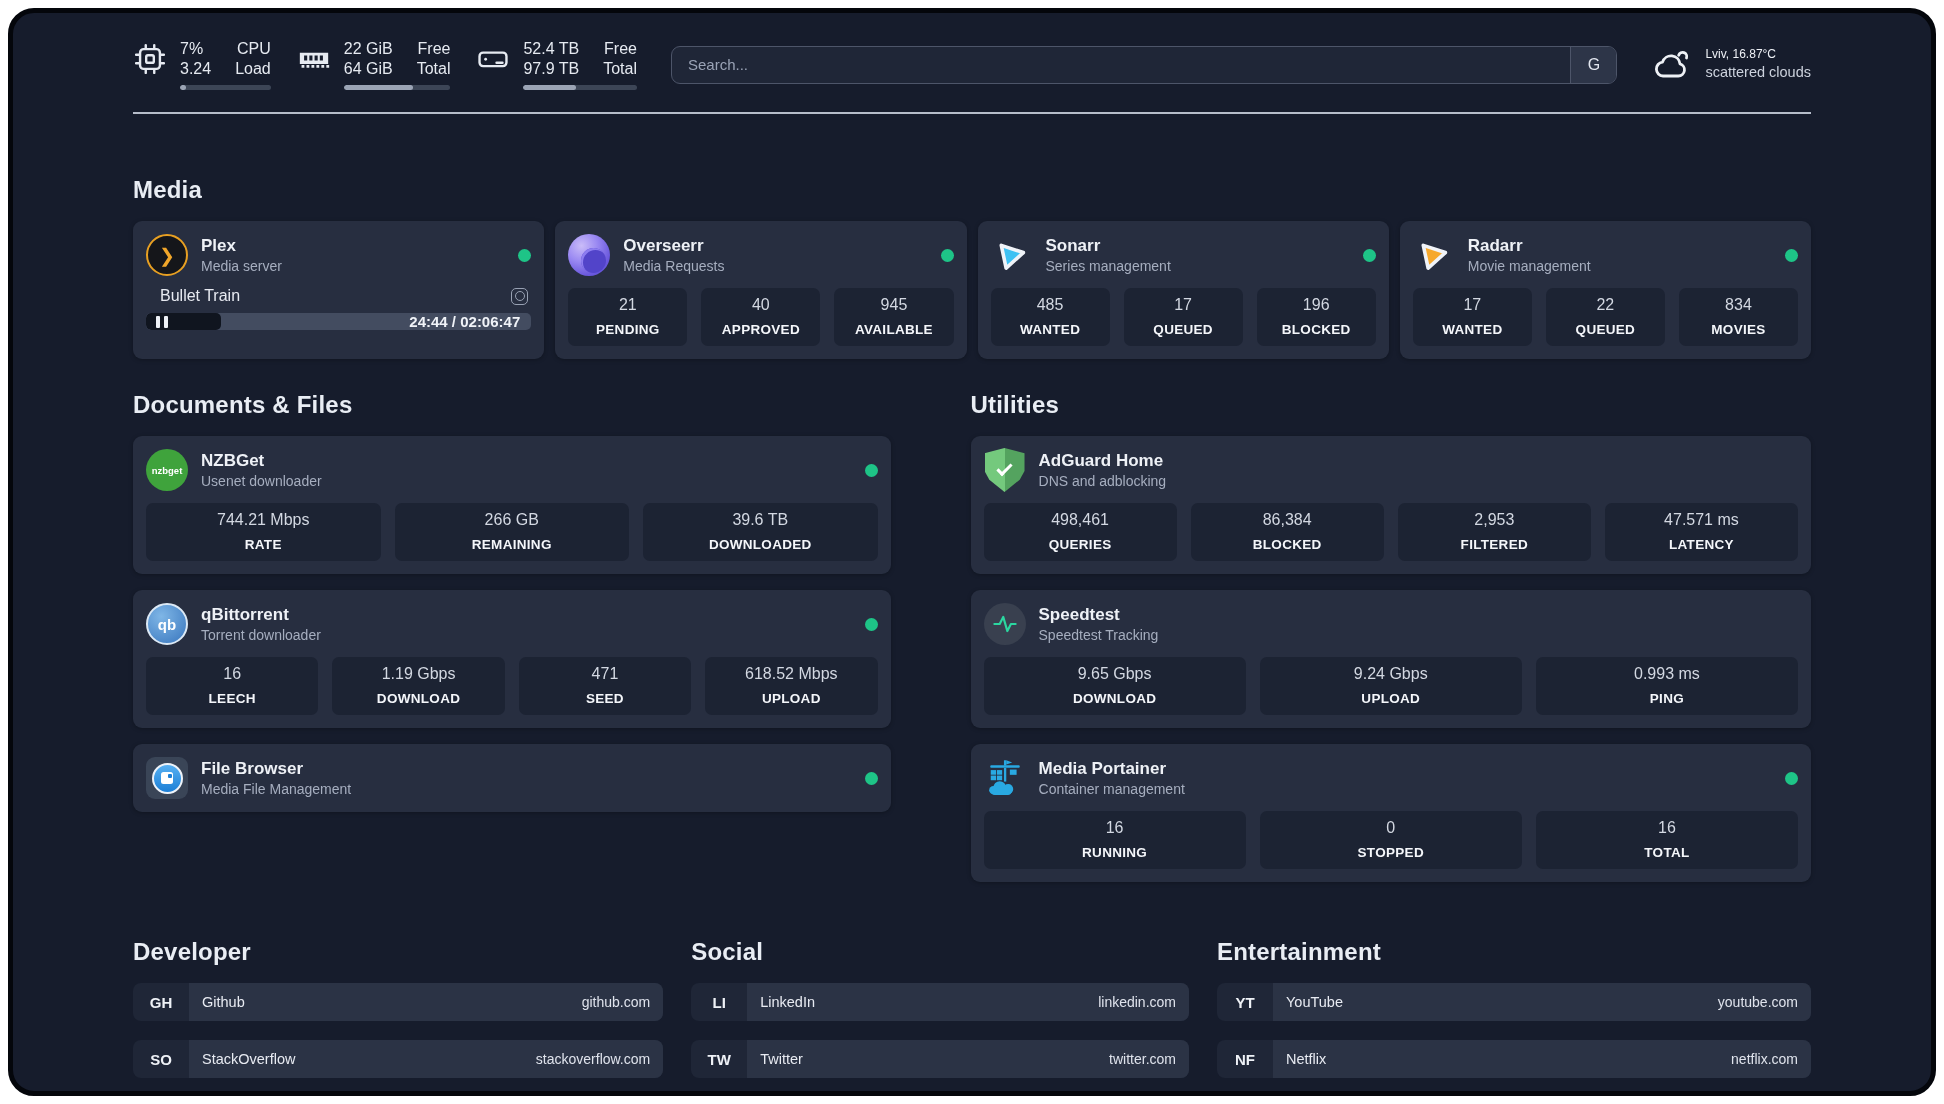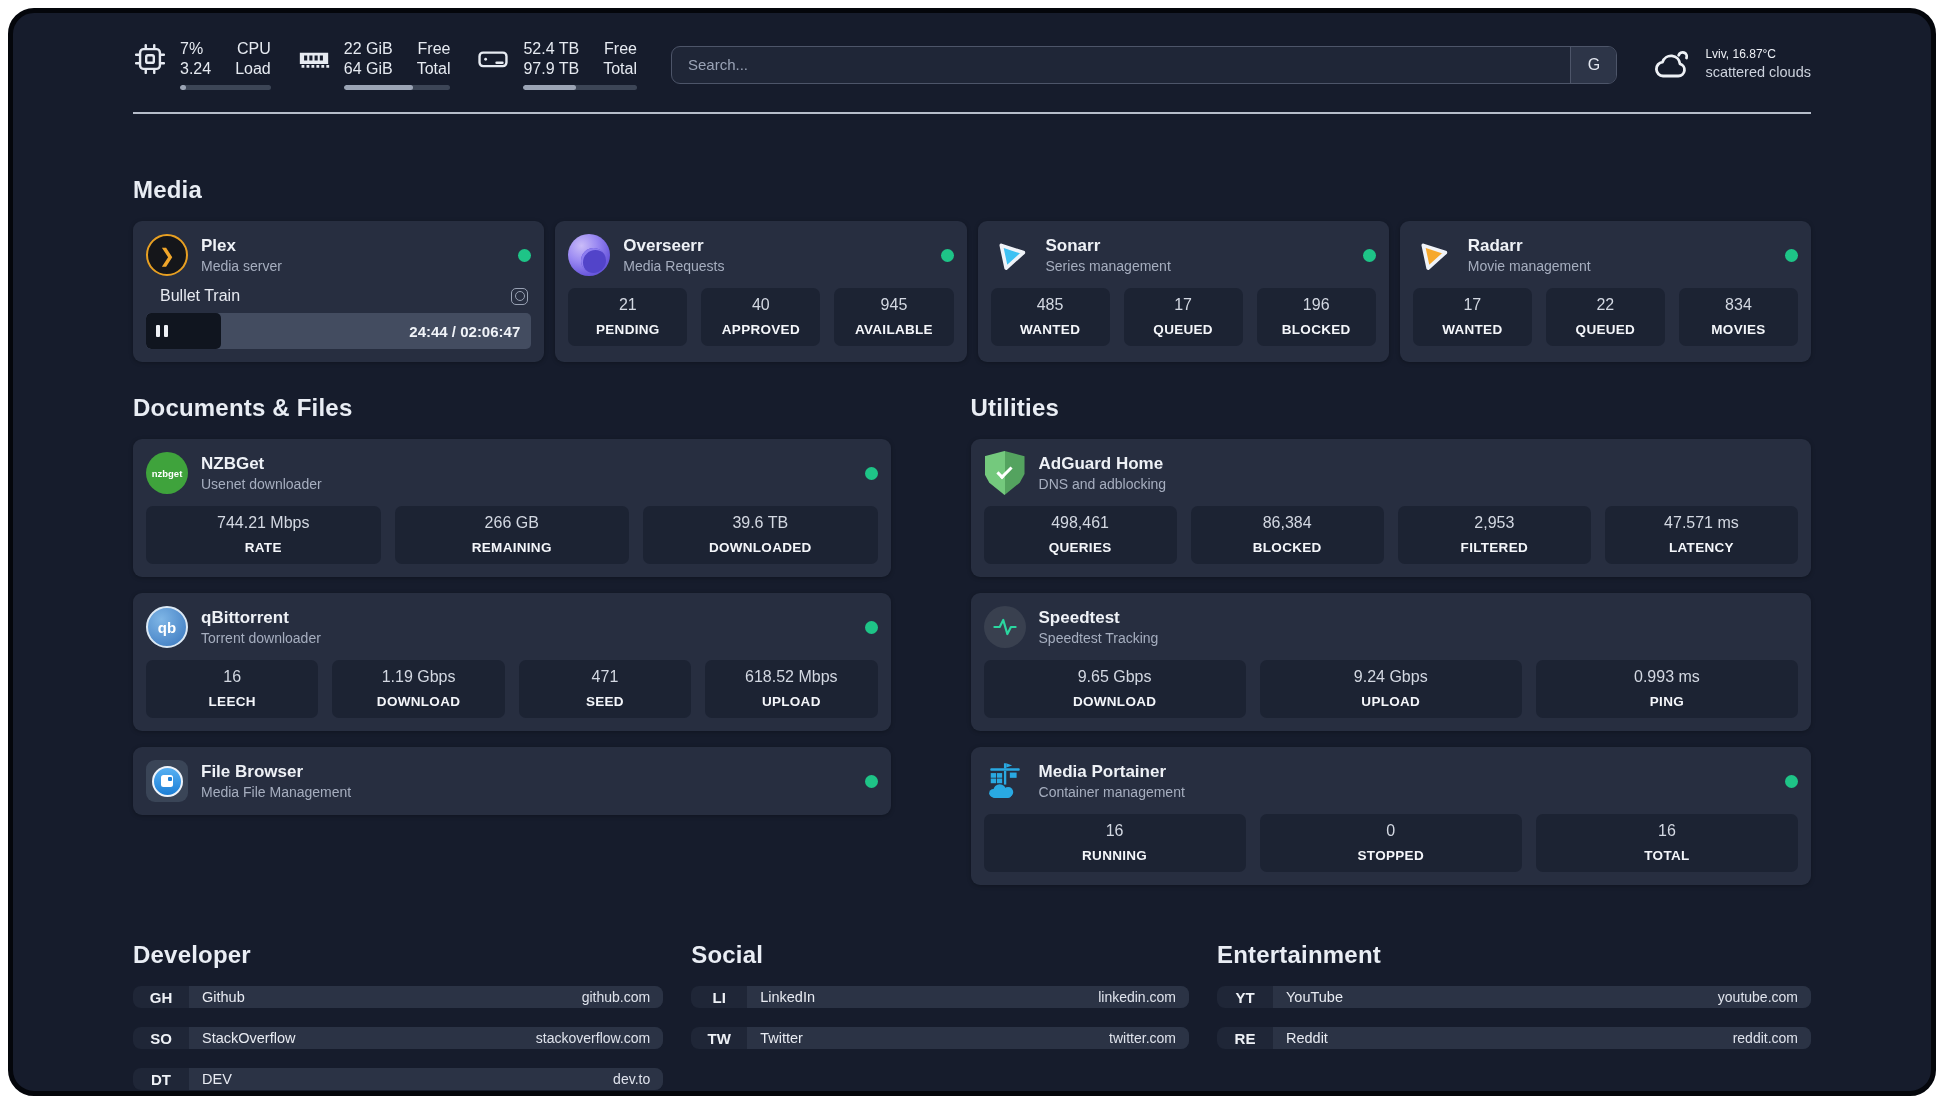--- a/index.html
+++ b/index.html
@@ -94,35 +94,35 @@
   .fb-glyph::after { content:""; position:absolute; top:1.5px; right:1.5px; width:4px; height:4px;
                      background:#1c7fd6; border-radius:1px; }
   .icon-portainer svg { width:38px; height:38px; }
 
   
   .np-row { display:flex; justify-content:space-between; align-items:center; margin-top:11px; padding:0 3px; }
   .np-title { font-size:16px; color:#e7eaf1;margin-left:11px; }
   .aperture-icon { width:17px; height:17px; border:1.6px solid #98a1b3; border-radius:5px;
                    position:relative; cursor:pointer; }
   .aperture-icon::after { content:""; position:absolute; inset:2.5px; border:1.6px solid #98a1b3; border-radius:50%; }
-  .np-bar { margin-top:8px; position:relative; height:36px; border-radius:5px; background:#434c60;
+  .np-bar { margin-top:8px; position:relative; height:17px; border-radius:5px; background:#434c60;
             overflow:hidden; display:flex; align-items:center; cursor:pointer; }
   .np-fill { position:absolute; left:0; top:0; bottom:0; background:#10151f; border-radius:5px; width:0; }
   .pause-icon { position:relative; z-index:1; margin-left:10px; display:flex; gap:4px; cursor:pointer; }
   .pause-icon i { display:block; width:4px; height:12px; background:#eef1f6; border-radius:1px; }
   .np-time { position:absolute; right:11px; font-size:15px; font-weight:600; color:#f0f3f8; z-index:1; }
 
   
   .mid-grid { display:grid; grid-template-columns:758fr 841fr; column-gap:80px; margin-top:32px; align-items:start; }
   .stack { display:flex; flex-direction:column; gap:16px; }
 
   
   .links-grid { display:grid; grid-template-columns:507fr 476fr 568fr; column-gap:64px; margin-top:56px; align-items:start;gap:28px; }
   .link-list { display:flex; flex-direction:column; gap:19px; }
-  .link-row { display:flex; align-items:stretch; background:#1f2637; border-radius:8px; height:22px;
+  .link-row { display:flex; align-items:stretch; background:#1f2637; border-radius:8px; height:38px;
               overflow:hidden; cursor:pointer; }
   .link-abbr { width:56px; display:flex; align-items:center; justify-content:center;
                font-size:15px; font-weight:600; color:#eef1f6; flex:none; }
   .link-pill { flex:1; background:#2b3345; border-radius:0; display:flex; align-items:center;
                justify-content:space-between; padding:0 13px; }
   .link-name { font-size:14.5px; color:#e8ebf2; }
   .link-url { font-size:14px; color:#dfe3ec; }
 </style>
 </head>
 <body>
@@ -587,20 +587,27 @@
       <h2 class="section-title">Entertainment</h2>
       <div class="link-list">
         <div class="link-row">
           <span class="link-abbr">YT</span>
           <span class="link-pill">
             <span class="link-name">YouTube</span>
             <span class="link-url">youtube.com</span>
           </span>
         </div>
         <div class="link-row">
+          <span class="link-abbr">NF</span>
+          <span class="link-pill">
+            <span class="link-name">Netflix</span>
+            <span class="link-url">netflix.com</span>
+          </span>
+        </div>
+        <div class="link-row">
           <span class="link-abbr">RE</span>
           <span class="link-pill">
             <span class="link-name">Reddit</span>
             <span class="link-url">reddit.com</span>
           </span>
         </div>
       </div>
     </section>
 
   </div>

